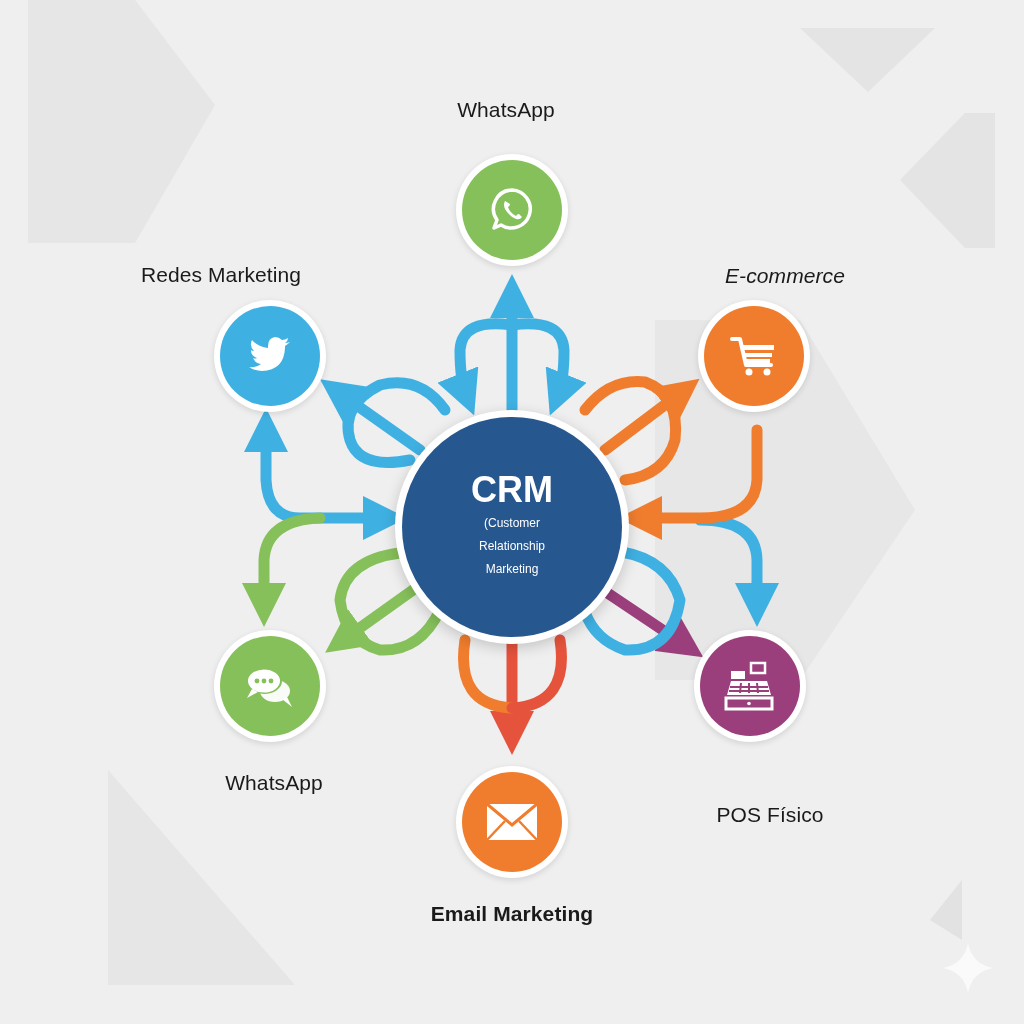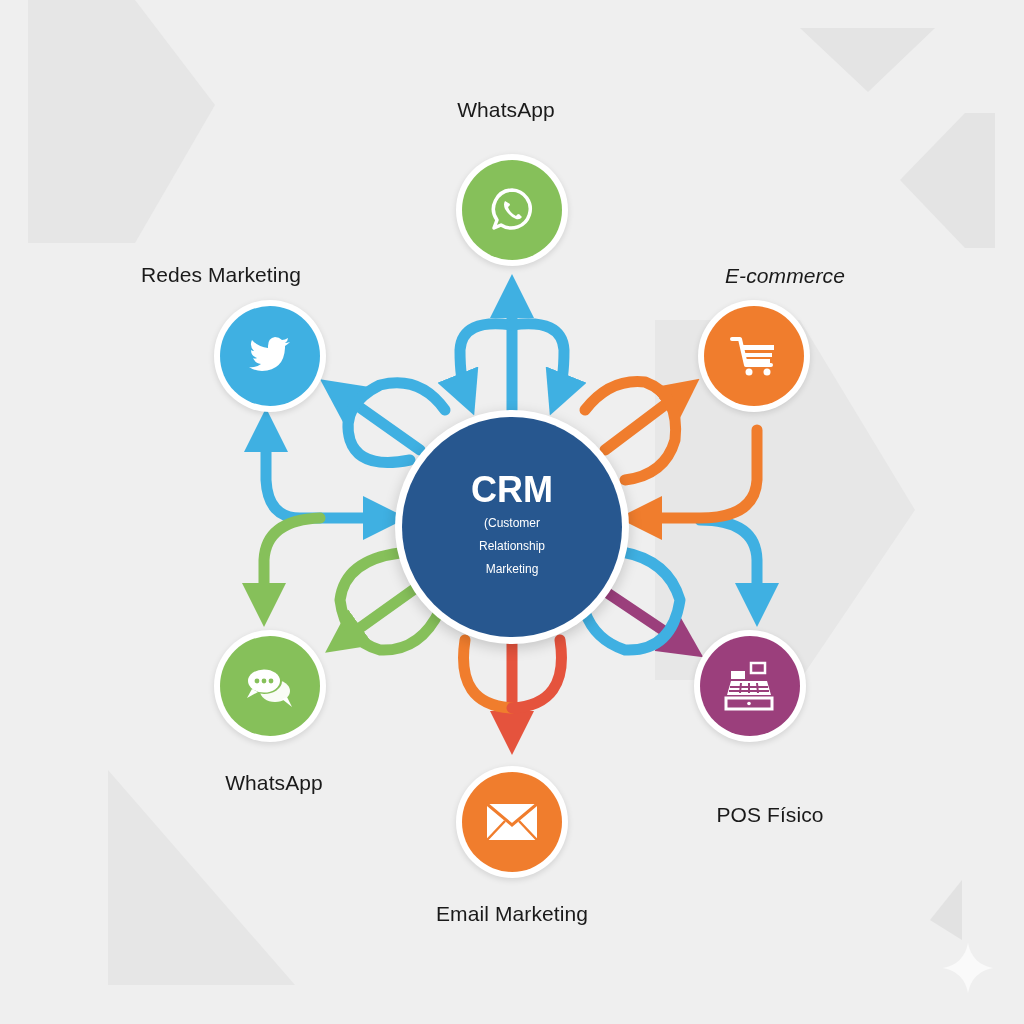--- a/index.html
+++ b/index.html
@@ -176,21 +176,21 @@
           <line x1="34" y1="22" x2="35" y2="32"></line>
           <line x1="7" y1="26" x2="45" y2="26"></line>
           <line x1="6" y1="30" x2="46" y2="30"></line>
         </g>
         <rect x="3" y="37" width="46" height="11" fill="none" stroke="#fff" stroke-width="3"></rect>
         <circle cx="26" cy="42.5" r="1.8" fill="#fff"></circle>
       </svg>
     </div>
   </div>
 
-  <div class="label" style="left:512px; top:902px;">Email Marketing</div>
+  <div class="label" style="left:512px; top:902px;font-weight:bold;">Email Marketing</div>
   <div class="node" style="left:512px; top:822px;">
     <div class="disc" style="background:#f07d2d;">
       <svg width="56" height="42" viewBox="0 0 56 42">
         <rect x="3" y="3" width="50" height="36" fill="#fff"></rect>
         <path d="M3 3 L28 24 L53 3" fill="none" stroke="#f07d2d" stroke-width="3"></path>
         <path d="M3 39 L21 20 M53 39 L35 20" stroke="#f07d2d" stroke-width="2.5"></path>
       </svg>
     </div>
   </div>
 

